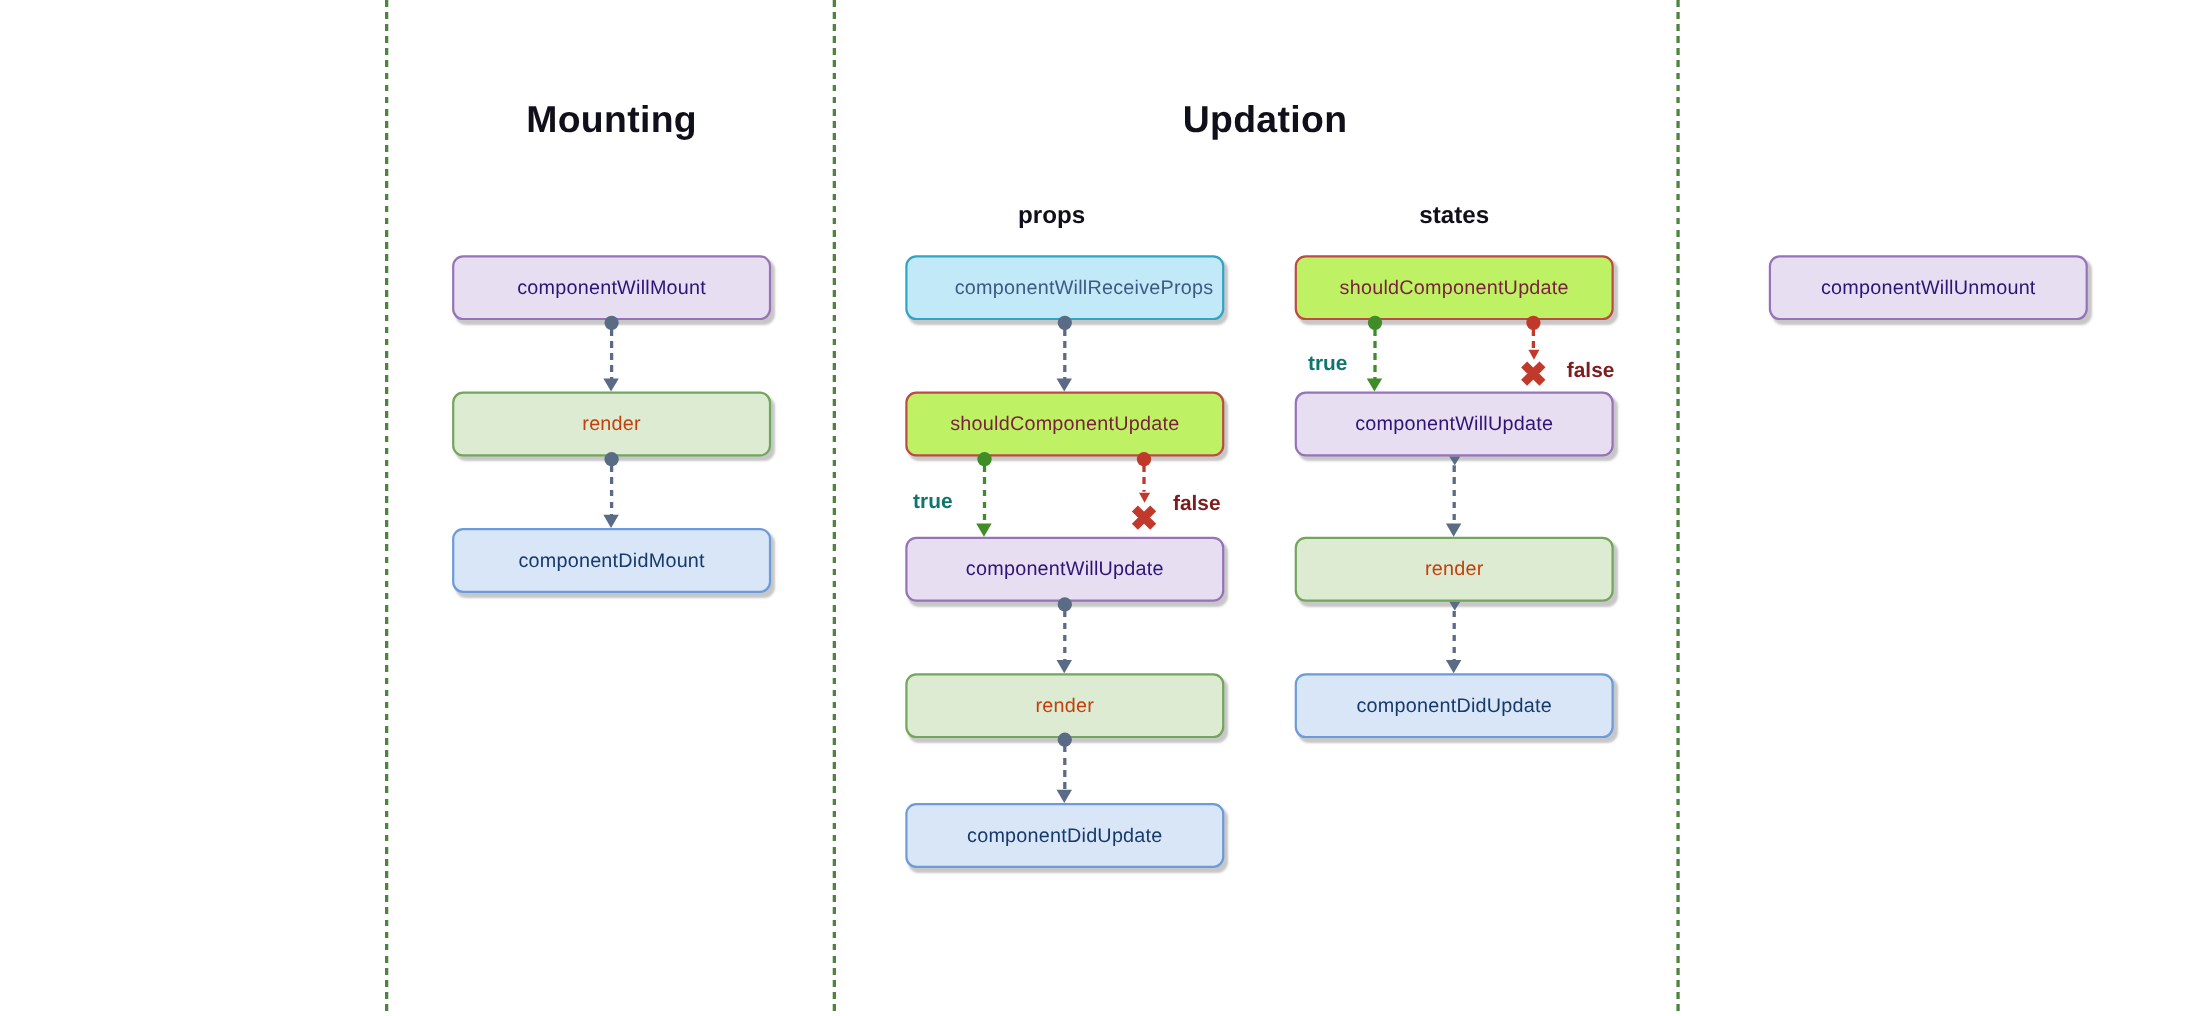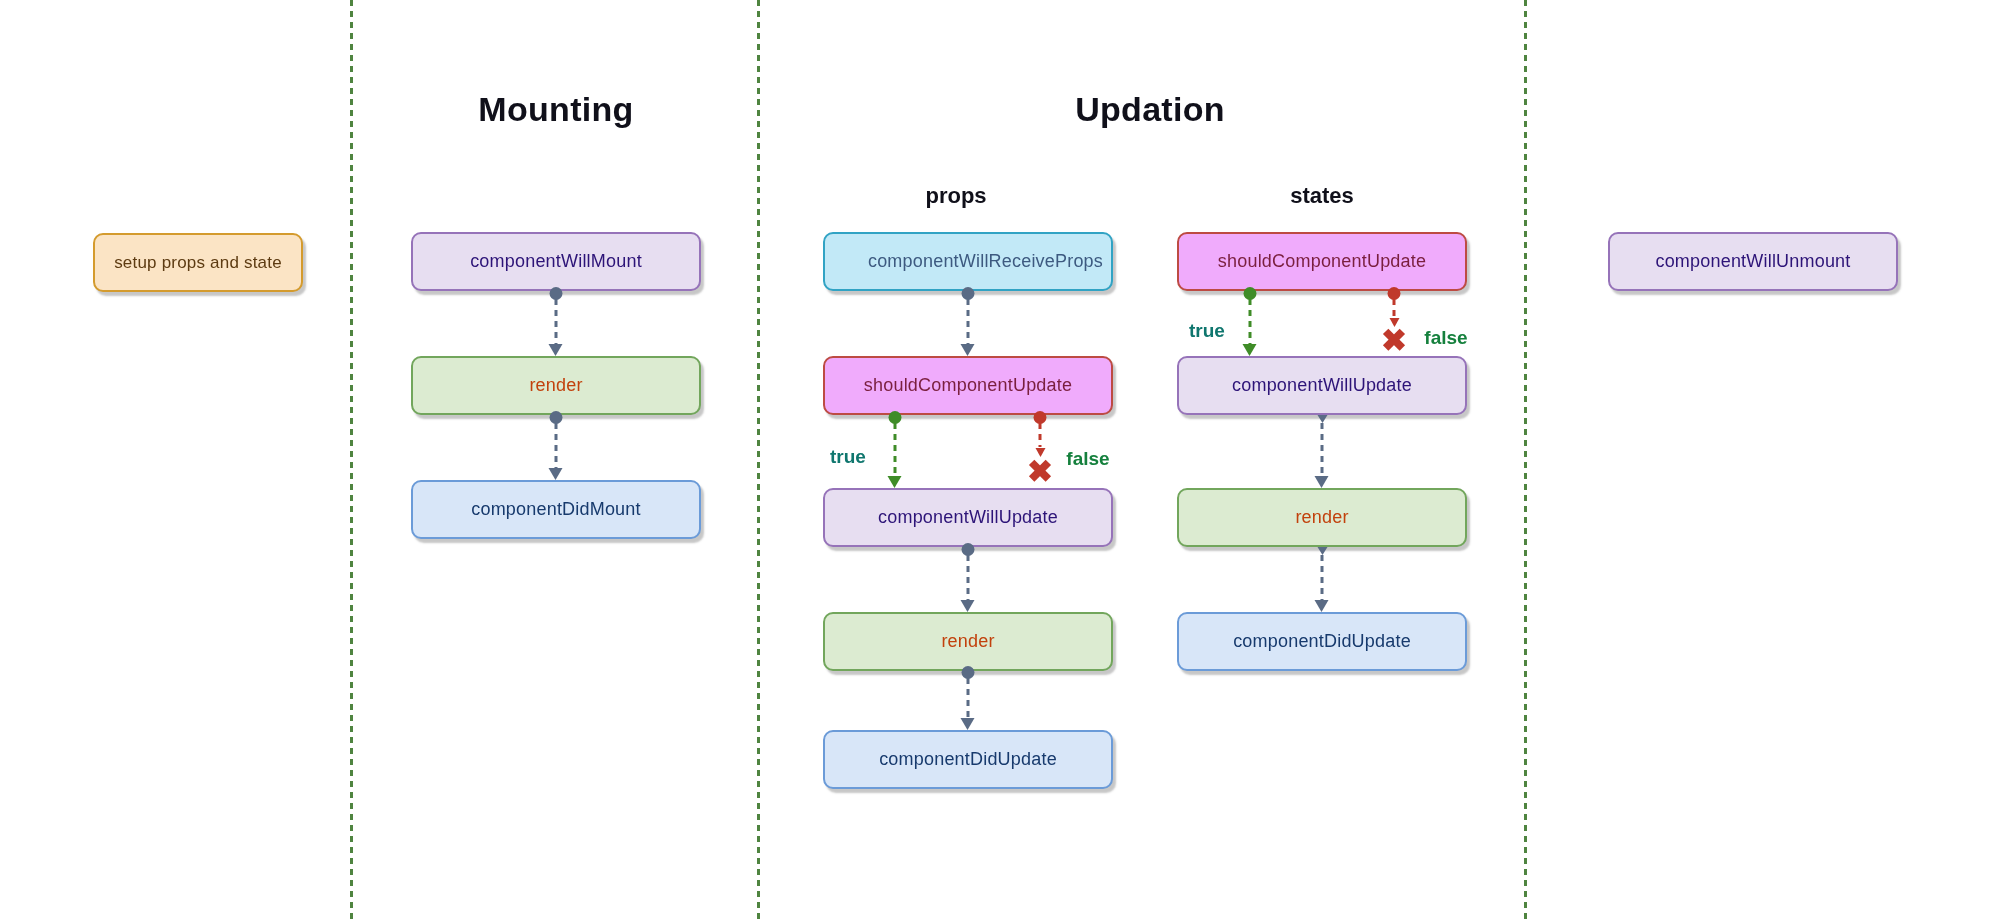--- a/index.html
+++ b/index.html
@@ -32,21 +32,21 @@
     display:flex;align-items:center;justify-content:center;
     font-size:18px;letter-spacing:.2px;white-space:nowrap;
     box-shadow:3px 4px 2px rgba(130,130,130,.45);
   }
   .node.small{width:210px;font-size:17px;}
   .node.orange{background:#fbe4c5;border-color:#d49b2e;color:#5d3b12;}
   .node.purple{background:#e7def1;border-color:#9673b9;color:#2d1478;}
   .node.green {background:#dcebd1;border-color:#72a65c;color:#c2410c;}
   .node.blue  {background:#d8e6f8;border-color:#6b9bd8;color:#173a6d;}
   .node.cyan  {background:#c2e9f7;border-color:#31a3c4;color:#3d5a80;padding-left:35px;}
-  .node.red   {background:#f0abfc;border-color:#bd4b43;color:#7a1f3e;align-items:center;}
+  .node.red   {background:#bef264;border-color:#bd4b43;color:#7a1f3e;align-items:center;}
 
   
   .conn{position:absolute;width:15px;transform:translateX(-7.5px);}
   .conn{--c:#5a6b85;}
   .conn.green{--c:#3f8c28;}
   .conn.red{--c:#c0392b;}
   .conn .line{
     position:absolute;left:6px;top:6px;bottom:10px;width:3px;
     background:repeating-linear-gradient(180deg,var(--c) 0 6px,transparent 6px 11px);
   }
@@ -59,40 +59,37 @@
 
   .xmark{
     position:absolute;transform:translate(-50%,-50%);
     color:#c0392b;font-size:31px;font-weight:700;line-height:1;
   }
   .branch-label{
     position:absolute;transform:translate(-50%,-50%);
     font-size:19px;font-weight:700;white-space:nowrap;
   }
   .branch-label.true{color:#0f766e;}
-  .branch-label.false{color:#15803d;}
+  .branch-label.false{color:#7f1d1d;}
 </style>
 </head>
 <body>
 
 <div class="canvas">
 
   <div class="divider" style="left:350px"></div>
   <div class="divider" style="left:757px"></div>
   <div class="divider" style="left:1524px"></div>
 
   <div class="phase-title" style="left:556px;top:90px">Mounting</div>
   <div class="phase-title" style="left:1150px;top:90px">Updation</div>
 
   <div class="sub-title" style="left:956px;top:183px">props</div>
   <div class="sub-title" style="left:1322px;top:183px">states</div>
 
-  <div class="node small orange" style="left:93px;top:233px">
-    <span>setup props and state</span>
-  </div>
 
   <div class="node purple" style="left:411px;top:232px">
     <span>componentWillMount</span>
   </div>
   <div class="node green" style="left:411px;top:356px">
     <span>render</span>
   </div>
   <div class="node blue" style="left:411px;top:480px">
     <span>componentDidMount</span>
   </div>

